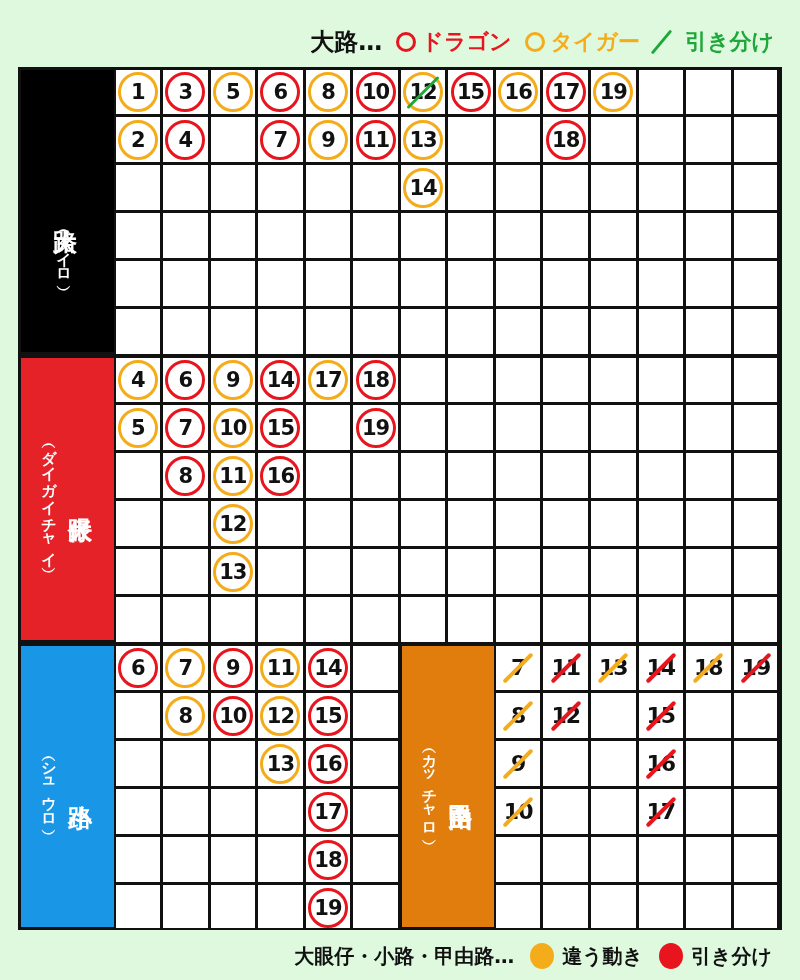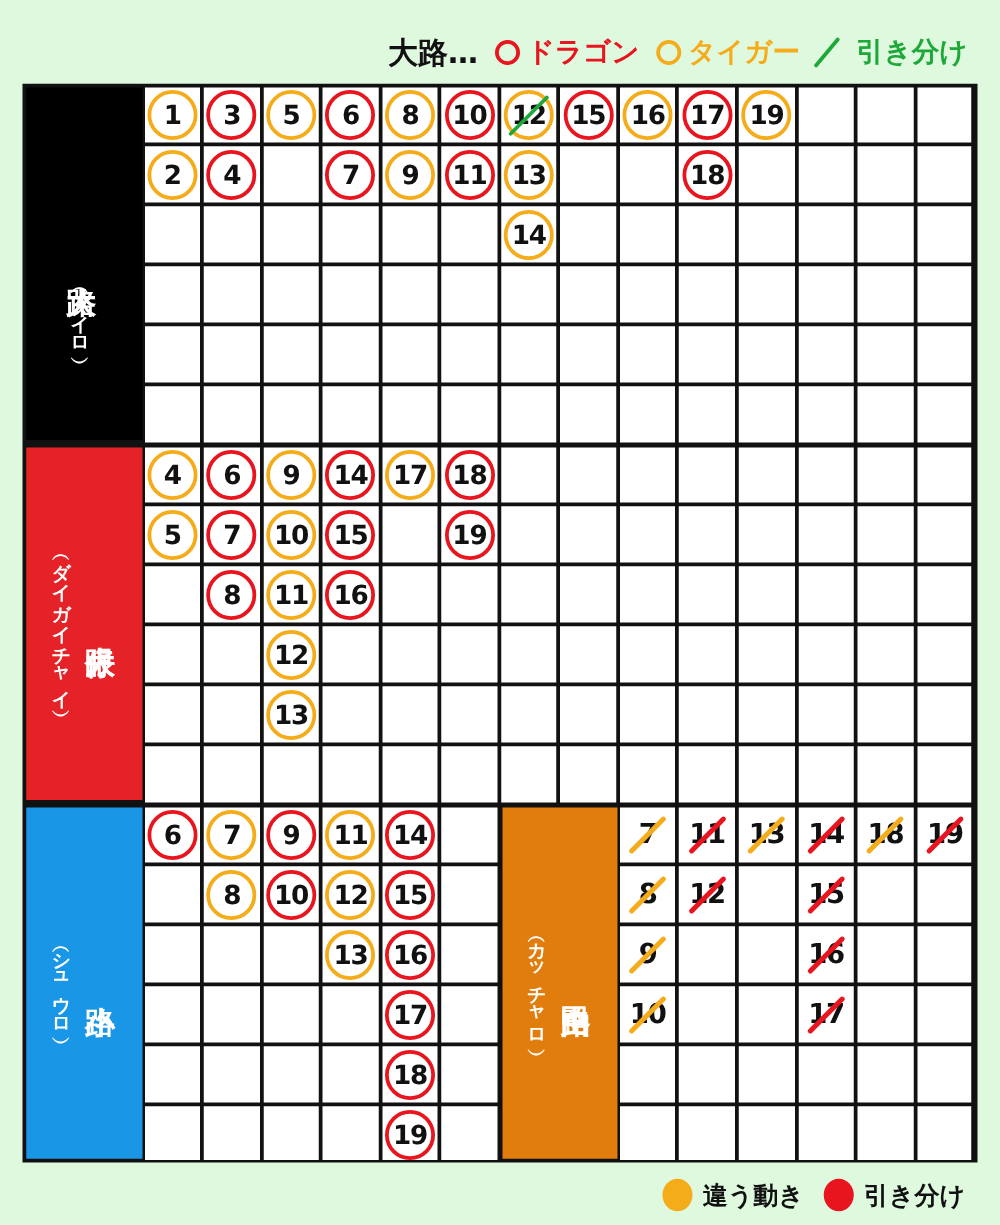--- a/index.html
+++ b/index.html
@@ -369,17 +369,18 @@
     <div class="strike" style="background: rgb(232, 20, 30); width: 40px; left: 622.825px; top: 695px;"></div>
     <div class="num" style="left: 619.05px; top: 720px; width: 47.55px; height: 48px;">17</div>
     <div class="strike" style="background: rgb(232, 20, 30); width: 40px; left: 622.825px; top: 743px;"></div>
     <div class="num" style="left: 666.6px; top: 576px; width: 47.55px; height: 48px;">18</div>
     <div class="strike" style="background: rgb(245, 172, 26); width: 40px; left: 670.375px; top: 599px;"></div>
     <div class="num" style="left: 714.15px; top: 576px; width: 47.55px; height: 48px;">19</div>
     <div class="strike" style="background: rgb(232, 20, 30); width: 40px; left: 717.925px; top: 599px;"></div>
   </div>
 
 <div class="legend-bottom">
+  <span>大眼仔・小路・甲由路…</span>
   <span class="dot" style="background:#f5ac1a"></span>
   <span>違う動き</span>
   <span class="dot" style="background:#e8141e"></span>
   <span>引き分け</span>
 </div>
 
 </body></html>

